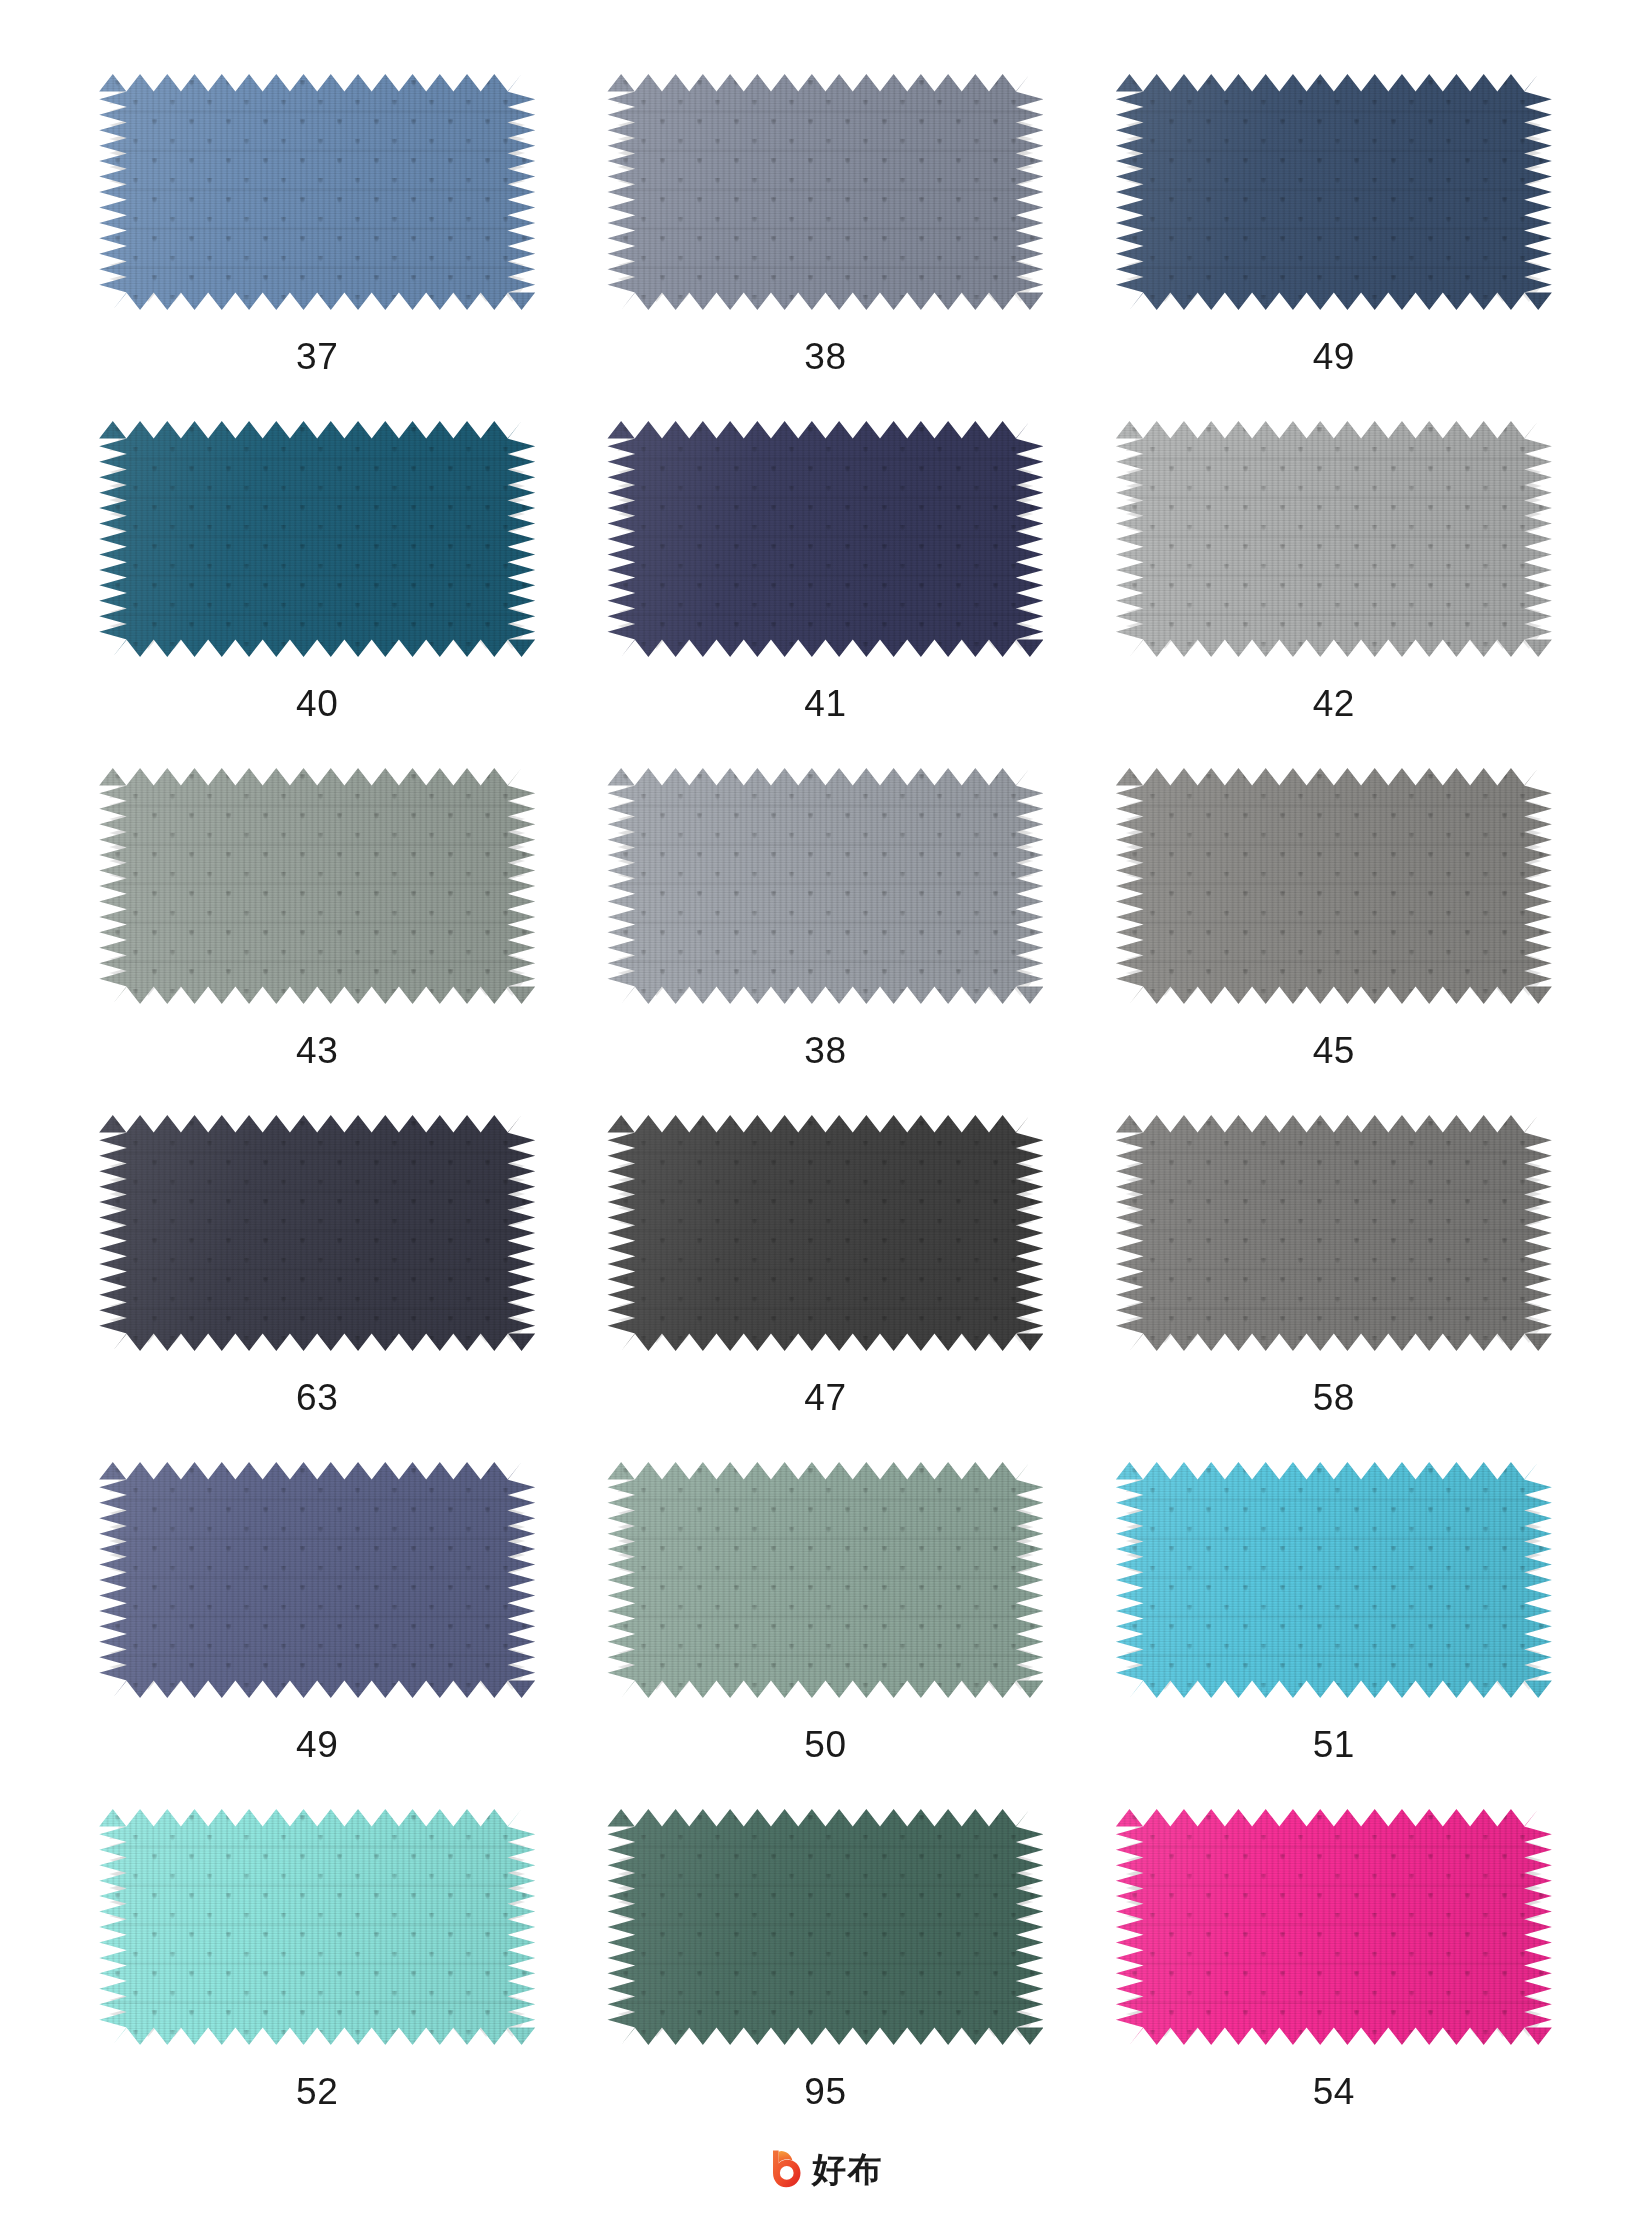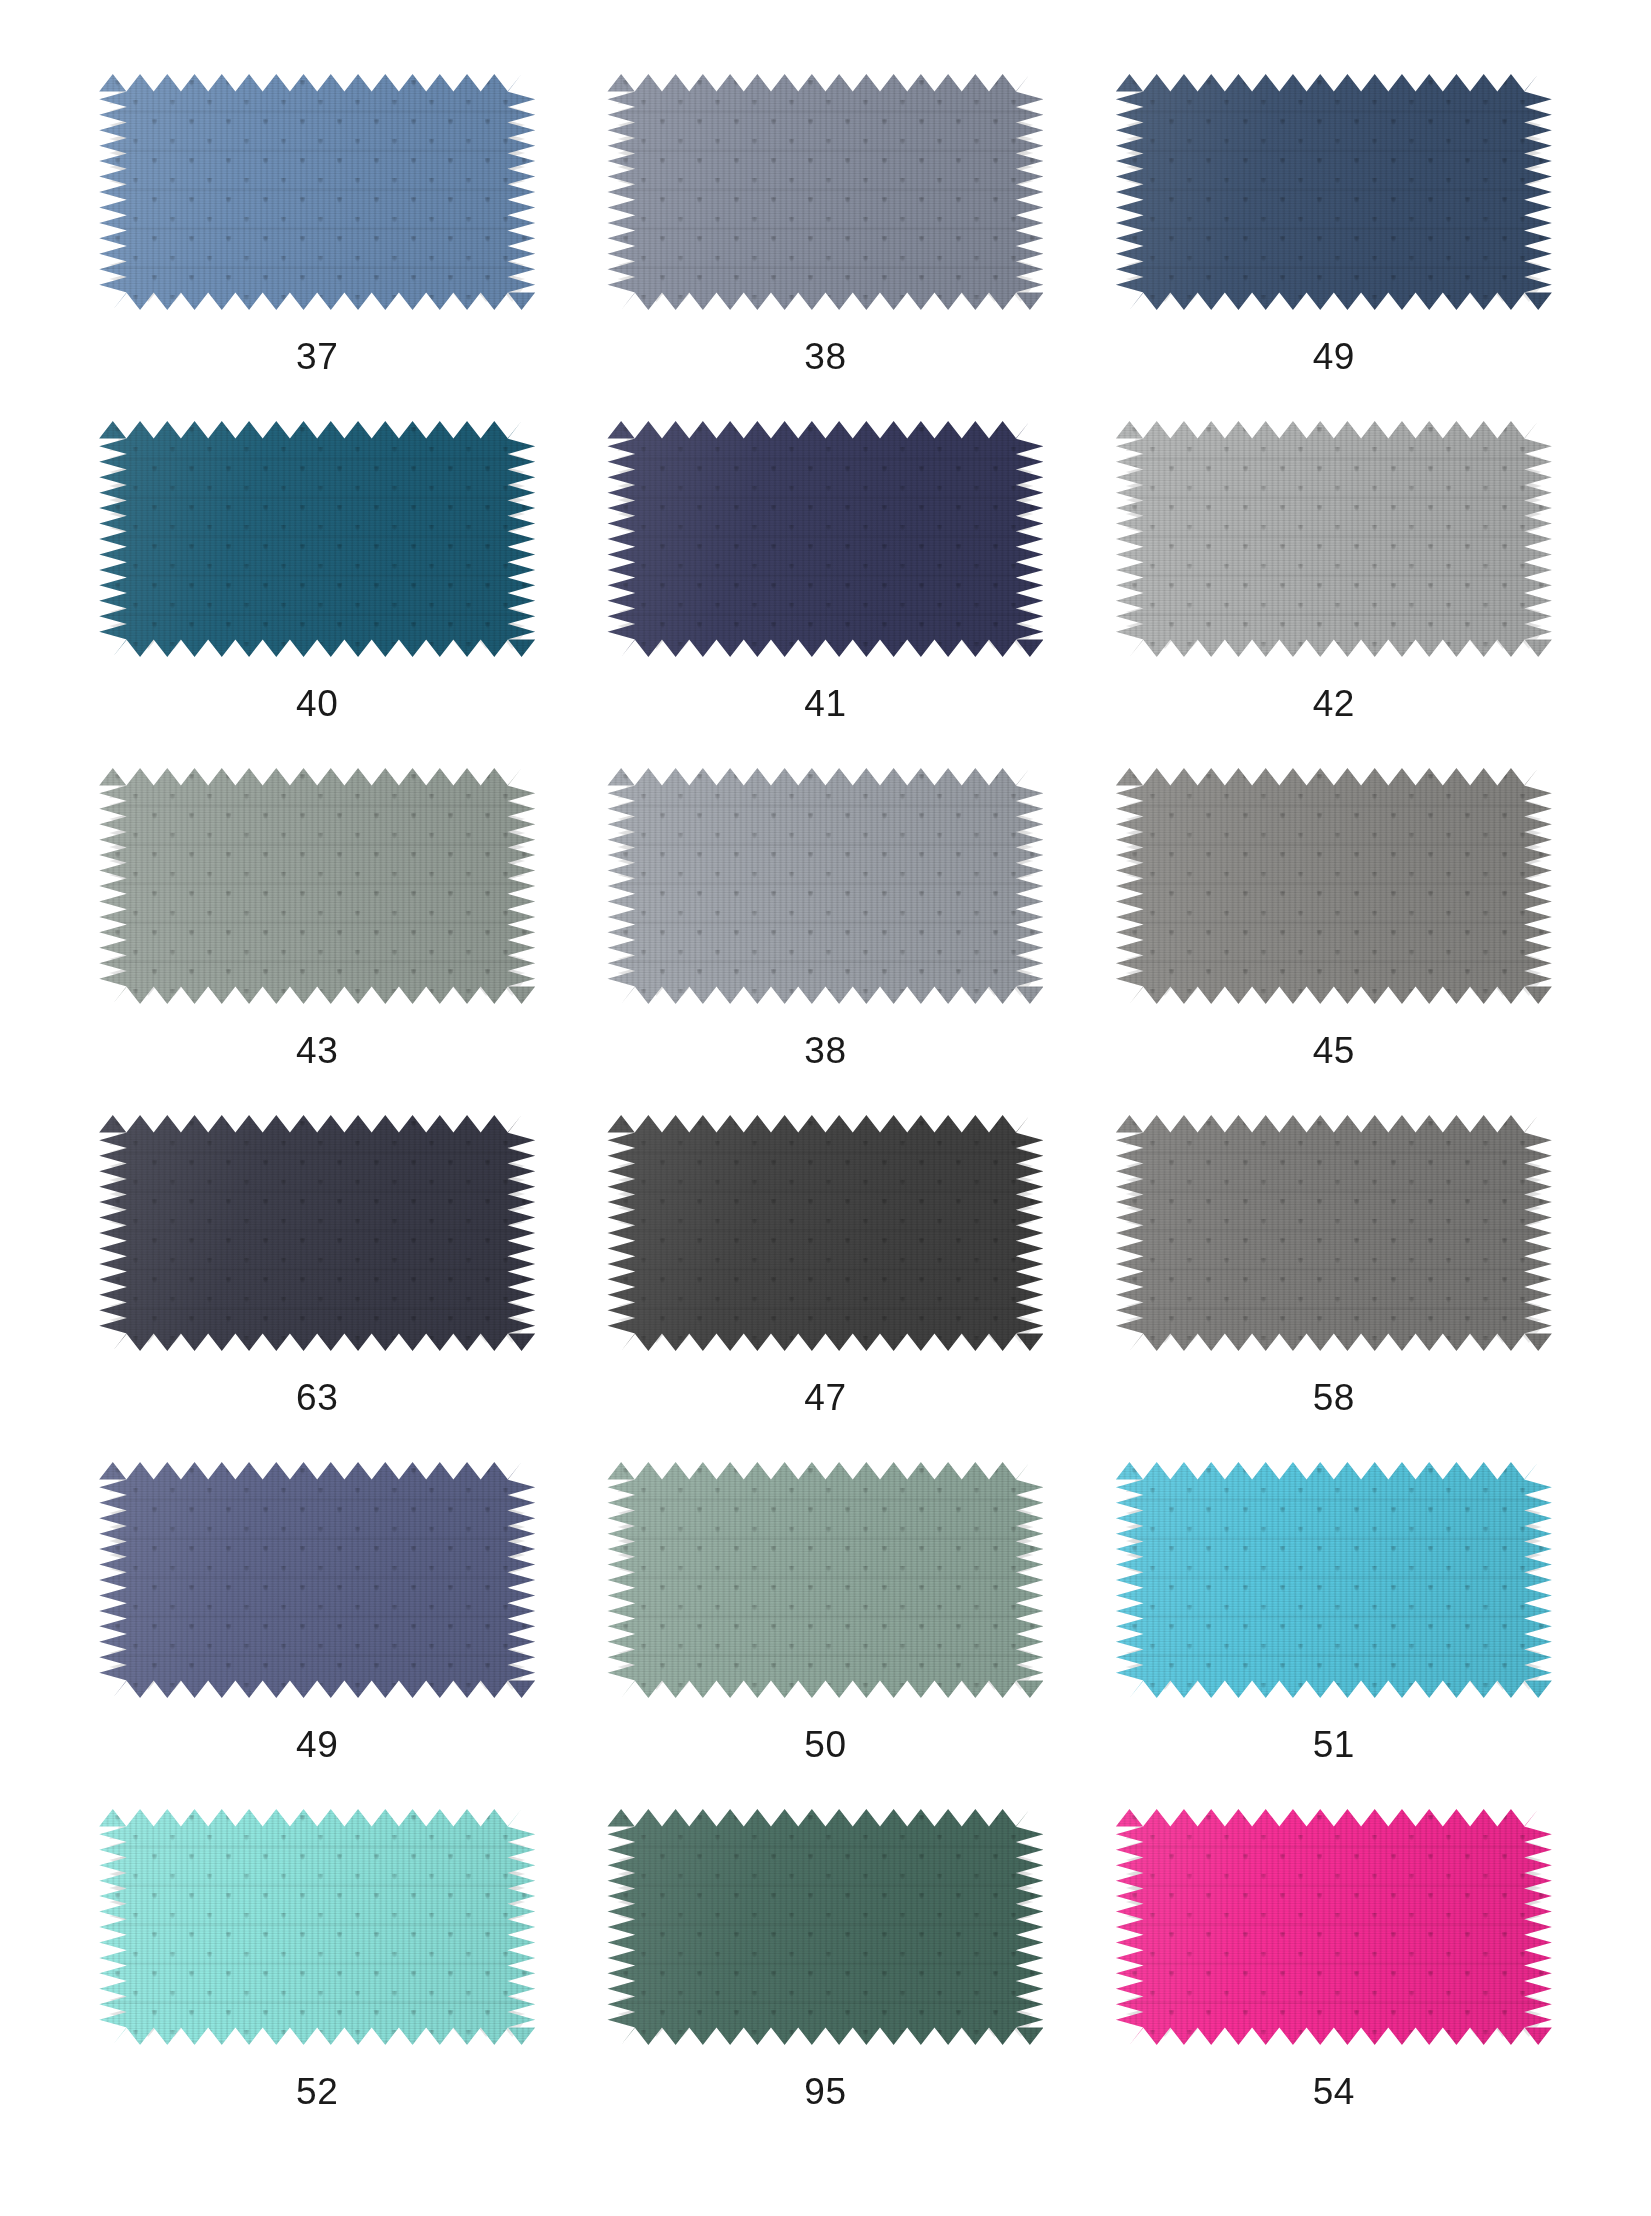--- a/index.html
+++ b/index.html
@@ -369,15 +369,36 @@
           <div class="swatch" style="background: rgb(250, 42, 150); clip-path: polygon(0% 7.467%, 3.125% 0%, 6.25% 7.467%, 9.375% 0%, 12.5% 7.467%, 15.625% 0%, 18.75% 7.467%, 21.875% 0%, 25% 7.467%, 28.125% 0%, 31.25% 7.467%, 34.375% 0%, 37.5% 7.467%, 40.625% 0%, 43.75% 7.467%, 46.875% 0%, 50% 7.467%, 53.125% 0%, 56.25% 7.467%, 59.375% 0%, 62.5% 7.467%, 65.625% 0%, 68.75% 7.467%, 71.875% 0%, 75% 7.467%, 78.125% 0%, 81.25% 7.467%, 84.375% 0%, 87.5% 7.467%, 90.625% 0%, 93.75% 7.467%, 96.875% 0%, 93.642% 7.467%, 93.642% 7.467%, 100% 10.738%, 93.642% 14.01%, 100% 17.282%, 93.642% 20.554%, 100% 23.826%, 93.642% 27.097%, 100% 30.369%, 93.642% 33.641%, 100% 36.913%, 93.642% 40.185%, 100% 43.456%, 93.642% 46.728%, 100% 50%, 93.642% 53.272%, 100% 56.544%, 93.642% 59.815%, 100% 63.087%, 93.642% 66.359%, 100% 69.631%, 93.642% 72.903%, 100% 76.174%, 93.642% 79.446%, 100% 82.718%, 93.642% 85.99%, 100% 89.262%, 93.642% 92.533%, 100% 92.533%, 96.875% 100%, 93.75% 92.533%, 90.625% 100%, 87.5% 92.533%, 84.375% 100%, 81.25% 92.533%, 78.125% 100%, 75% 92.533%, 71.875% 100%, 68.75% 92.533%, 65.625% 100%, 62.5% 92.533%, 59.375% 100%, 56.25% 92.533%, 53.125% 100%, 50% 92.533%, 46.875% 100%, 43.75% 92.533%, 40.625% 100%, 37.5% 92.533%, 34.375% 100%, 31.25% 92.533%, 28.125% 100%, 25% 92.533%, 21.875% 100%, 18.75% 92.533%, 15.625% 100%, 12.5% 92.533%, 9.375% 100%, 6.25% 92.533%, 3.125% 100%, 6.358% 92.533%, 6.358% 92.533%, 0% 89.262%, 6.358% 85.99%, 0% 82.718%, 6.358% 79.446%, 0% 76.174%, 6.358% 72.903%, 0% 69.631%, 6.358% 66.359%, 0% 63.087%, 6.358% 59.815%, 0% 56.544%, 6.358% 53.272%, 0% 50%, 6.358% 46.728%, 0% 43.456%, 6.358% 40.185%, 0% 36.913%, 6.358% 33.641%, 0% 30.369%, 6.358% 27.097%, 0% 23.826%, 6.358% 20.554%, 0% 17.282%, 6.358% 14.01%, 0% 10.738%, 6.358% 7.467%);">
             <div class="tex"></div>
             <div class="tex2"></div>
             <div class="sheen"></div>
           </div>
         </div>
         <div class="swatch-label">54</div>
       </div>
     </div>
 
+  <div class="footer-brand">
+    <svg class="brand-mark" viewBox="0 0 56 62" xmlns="http://www.w3.org/2000/svg">
+      <defs>
+        <linearGradient id="gb" x1="0" y1="0" x2="1" y2="1">
+          <stop offset="0%" stop-color="#f2763a"></stop>
+          <stop offset="55%" stop-color="#ef4b2a"></stop>
+          <stop offset="100%" stop-color="#dd1f1f"></stop>
+        </linearGradient>
+        <linearGradient id="gb2" x1="0" y1="0" x2="0.2" y2="1">
+          <stop offset="0%" stop-color="#f7a03c"></stop>
+          <stop offset="100%" stop-color="#ef5a2a"></stop>
+        </linearGradient>
+      </defs>
+      <path d="M8 2 C8 2 8 30 8 38 C8 51 17 61 29 61 C42 61 52 51 52 38
+               C52 26 43 17 31 17 C25 17 20 19 17 23 L17 2 Z" fill="url(#gb)"></path>
+      <path d="M17 4 C17 4 17 16 17 22 C20 18 25 16 31 16 C34 16 37 17 39 18
+               C37 9 29 3 21 3 Z" fill="url(#gb2)"></path>
+      <circle cx="30" cy="38" r="11" fill="#ffffff"></circle>
+    </svg>
+    <span class="brand-text">好布</span>
+  </div>
 
 </div>
 
 
 </body></html>

